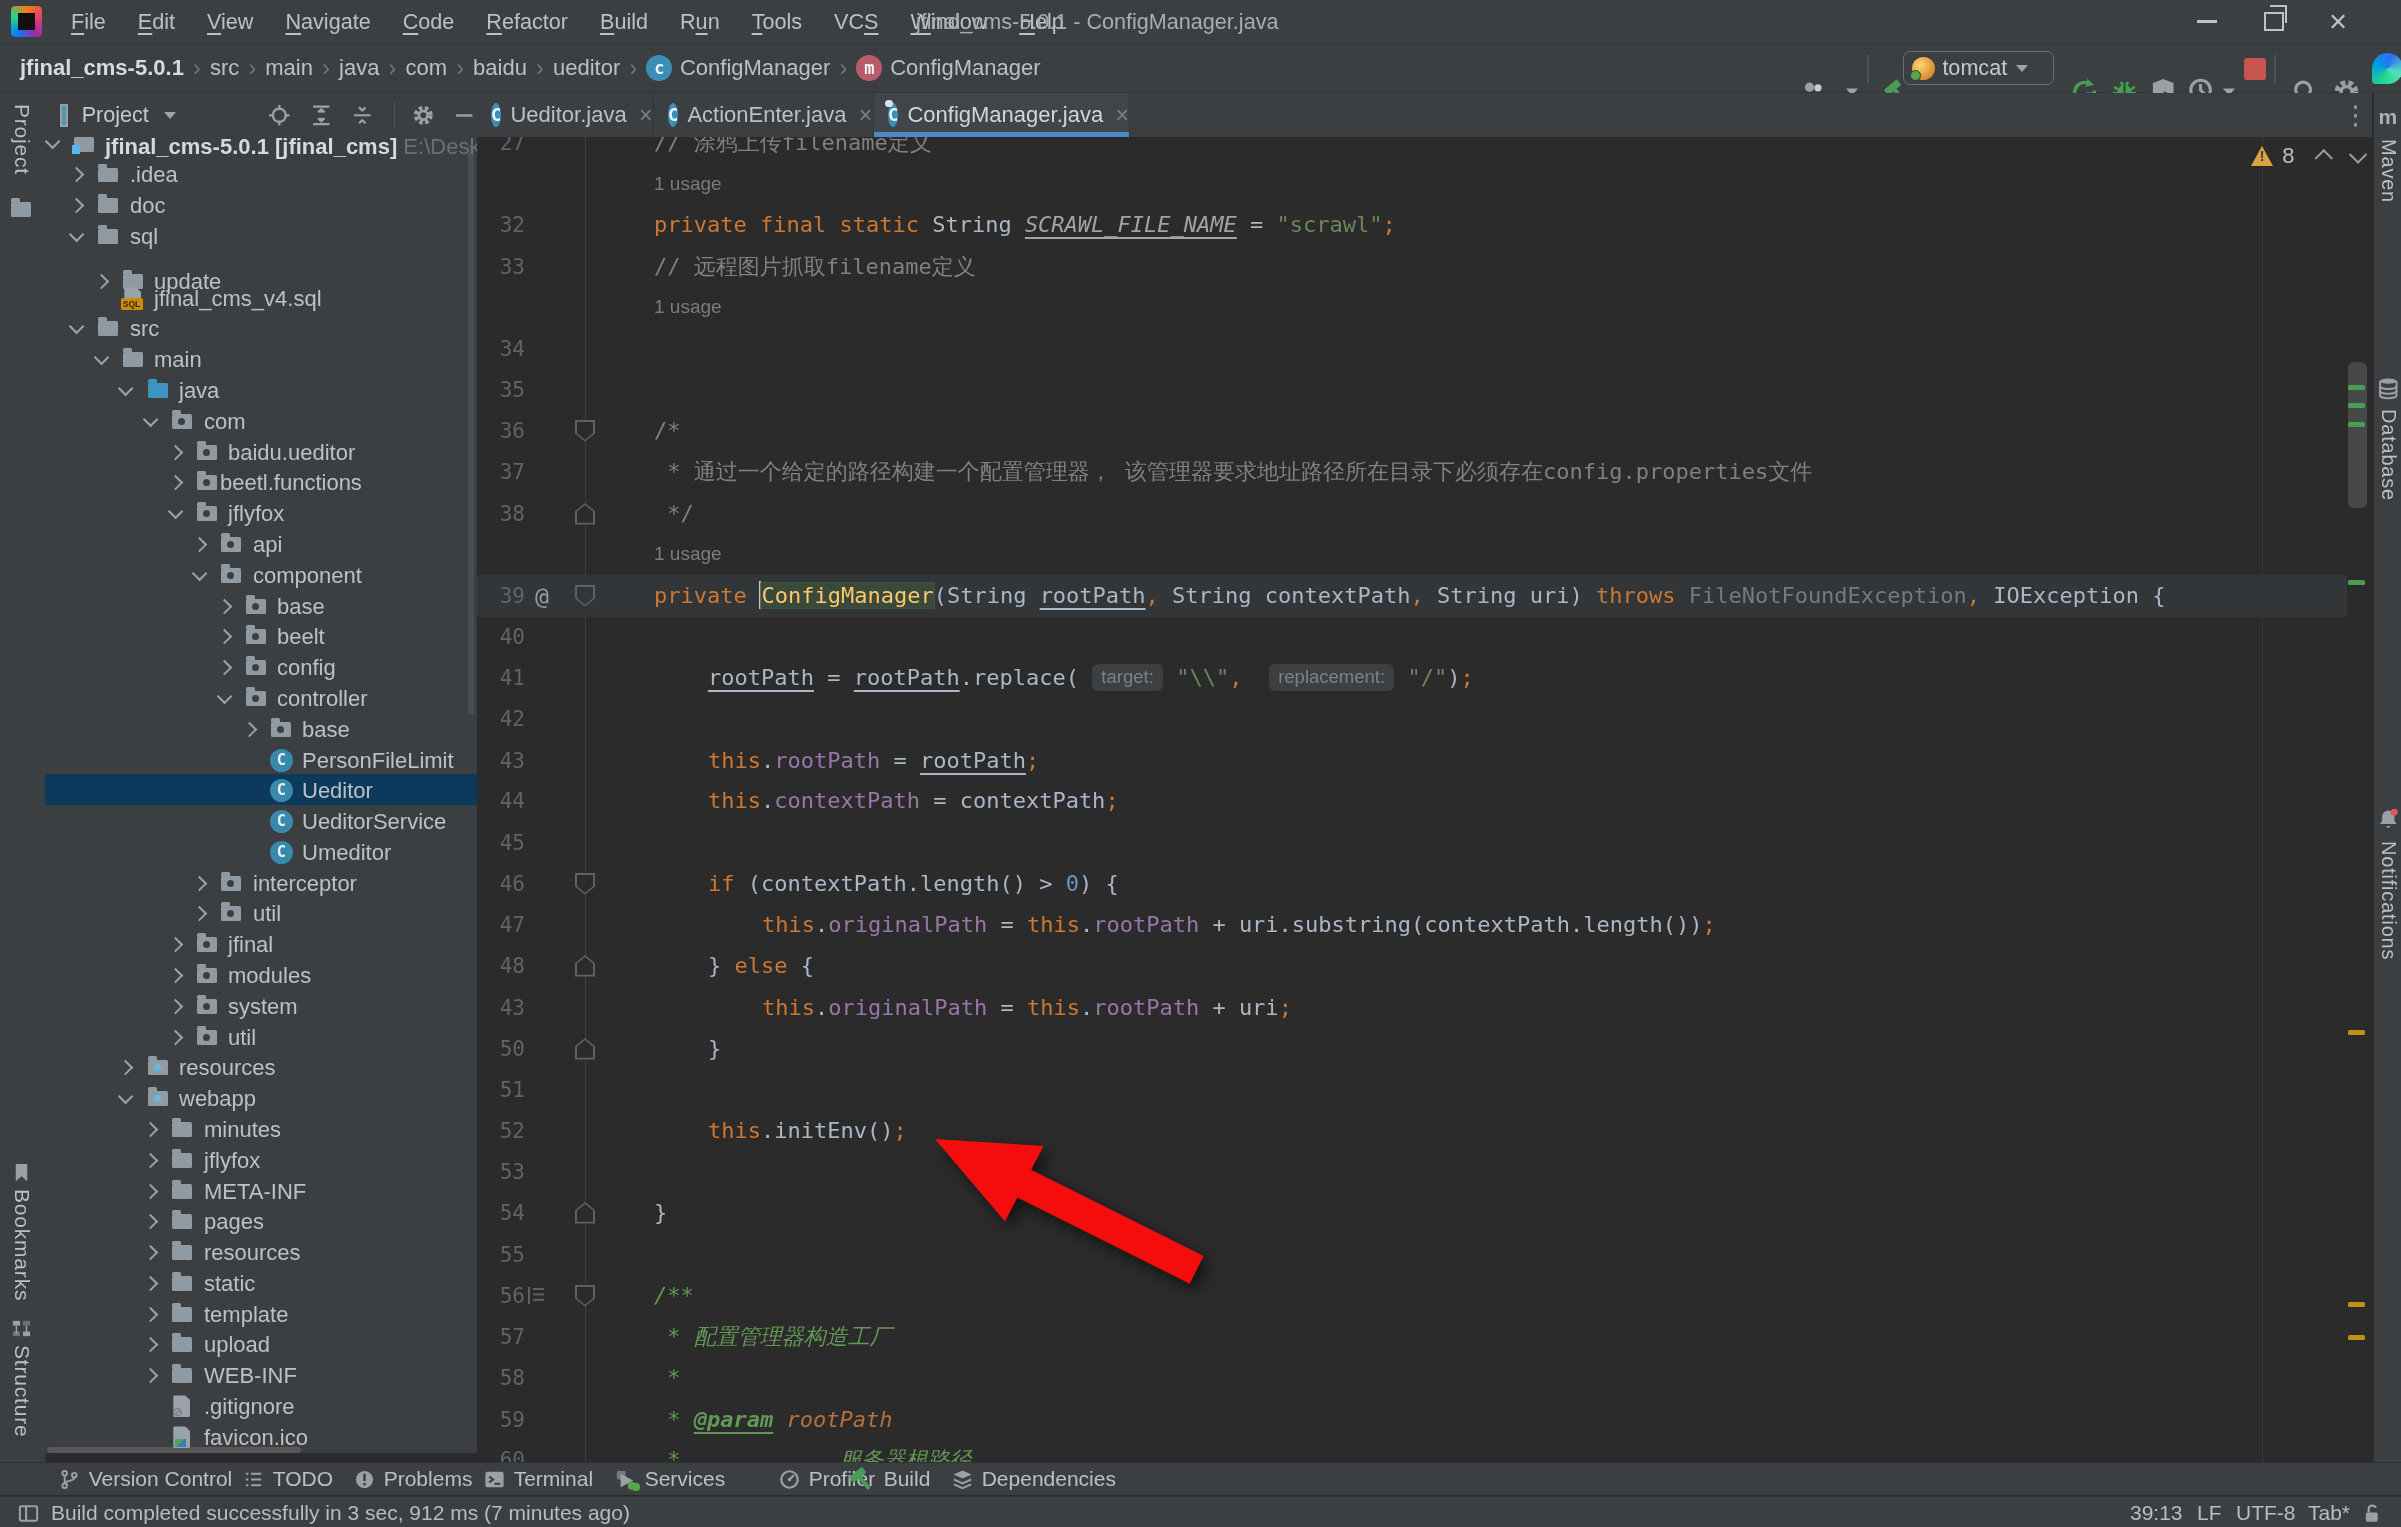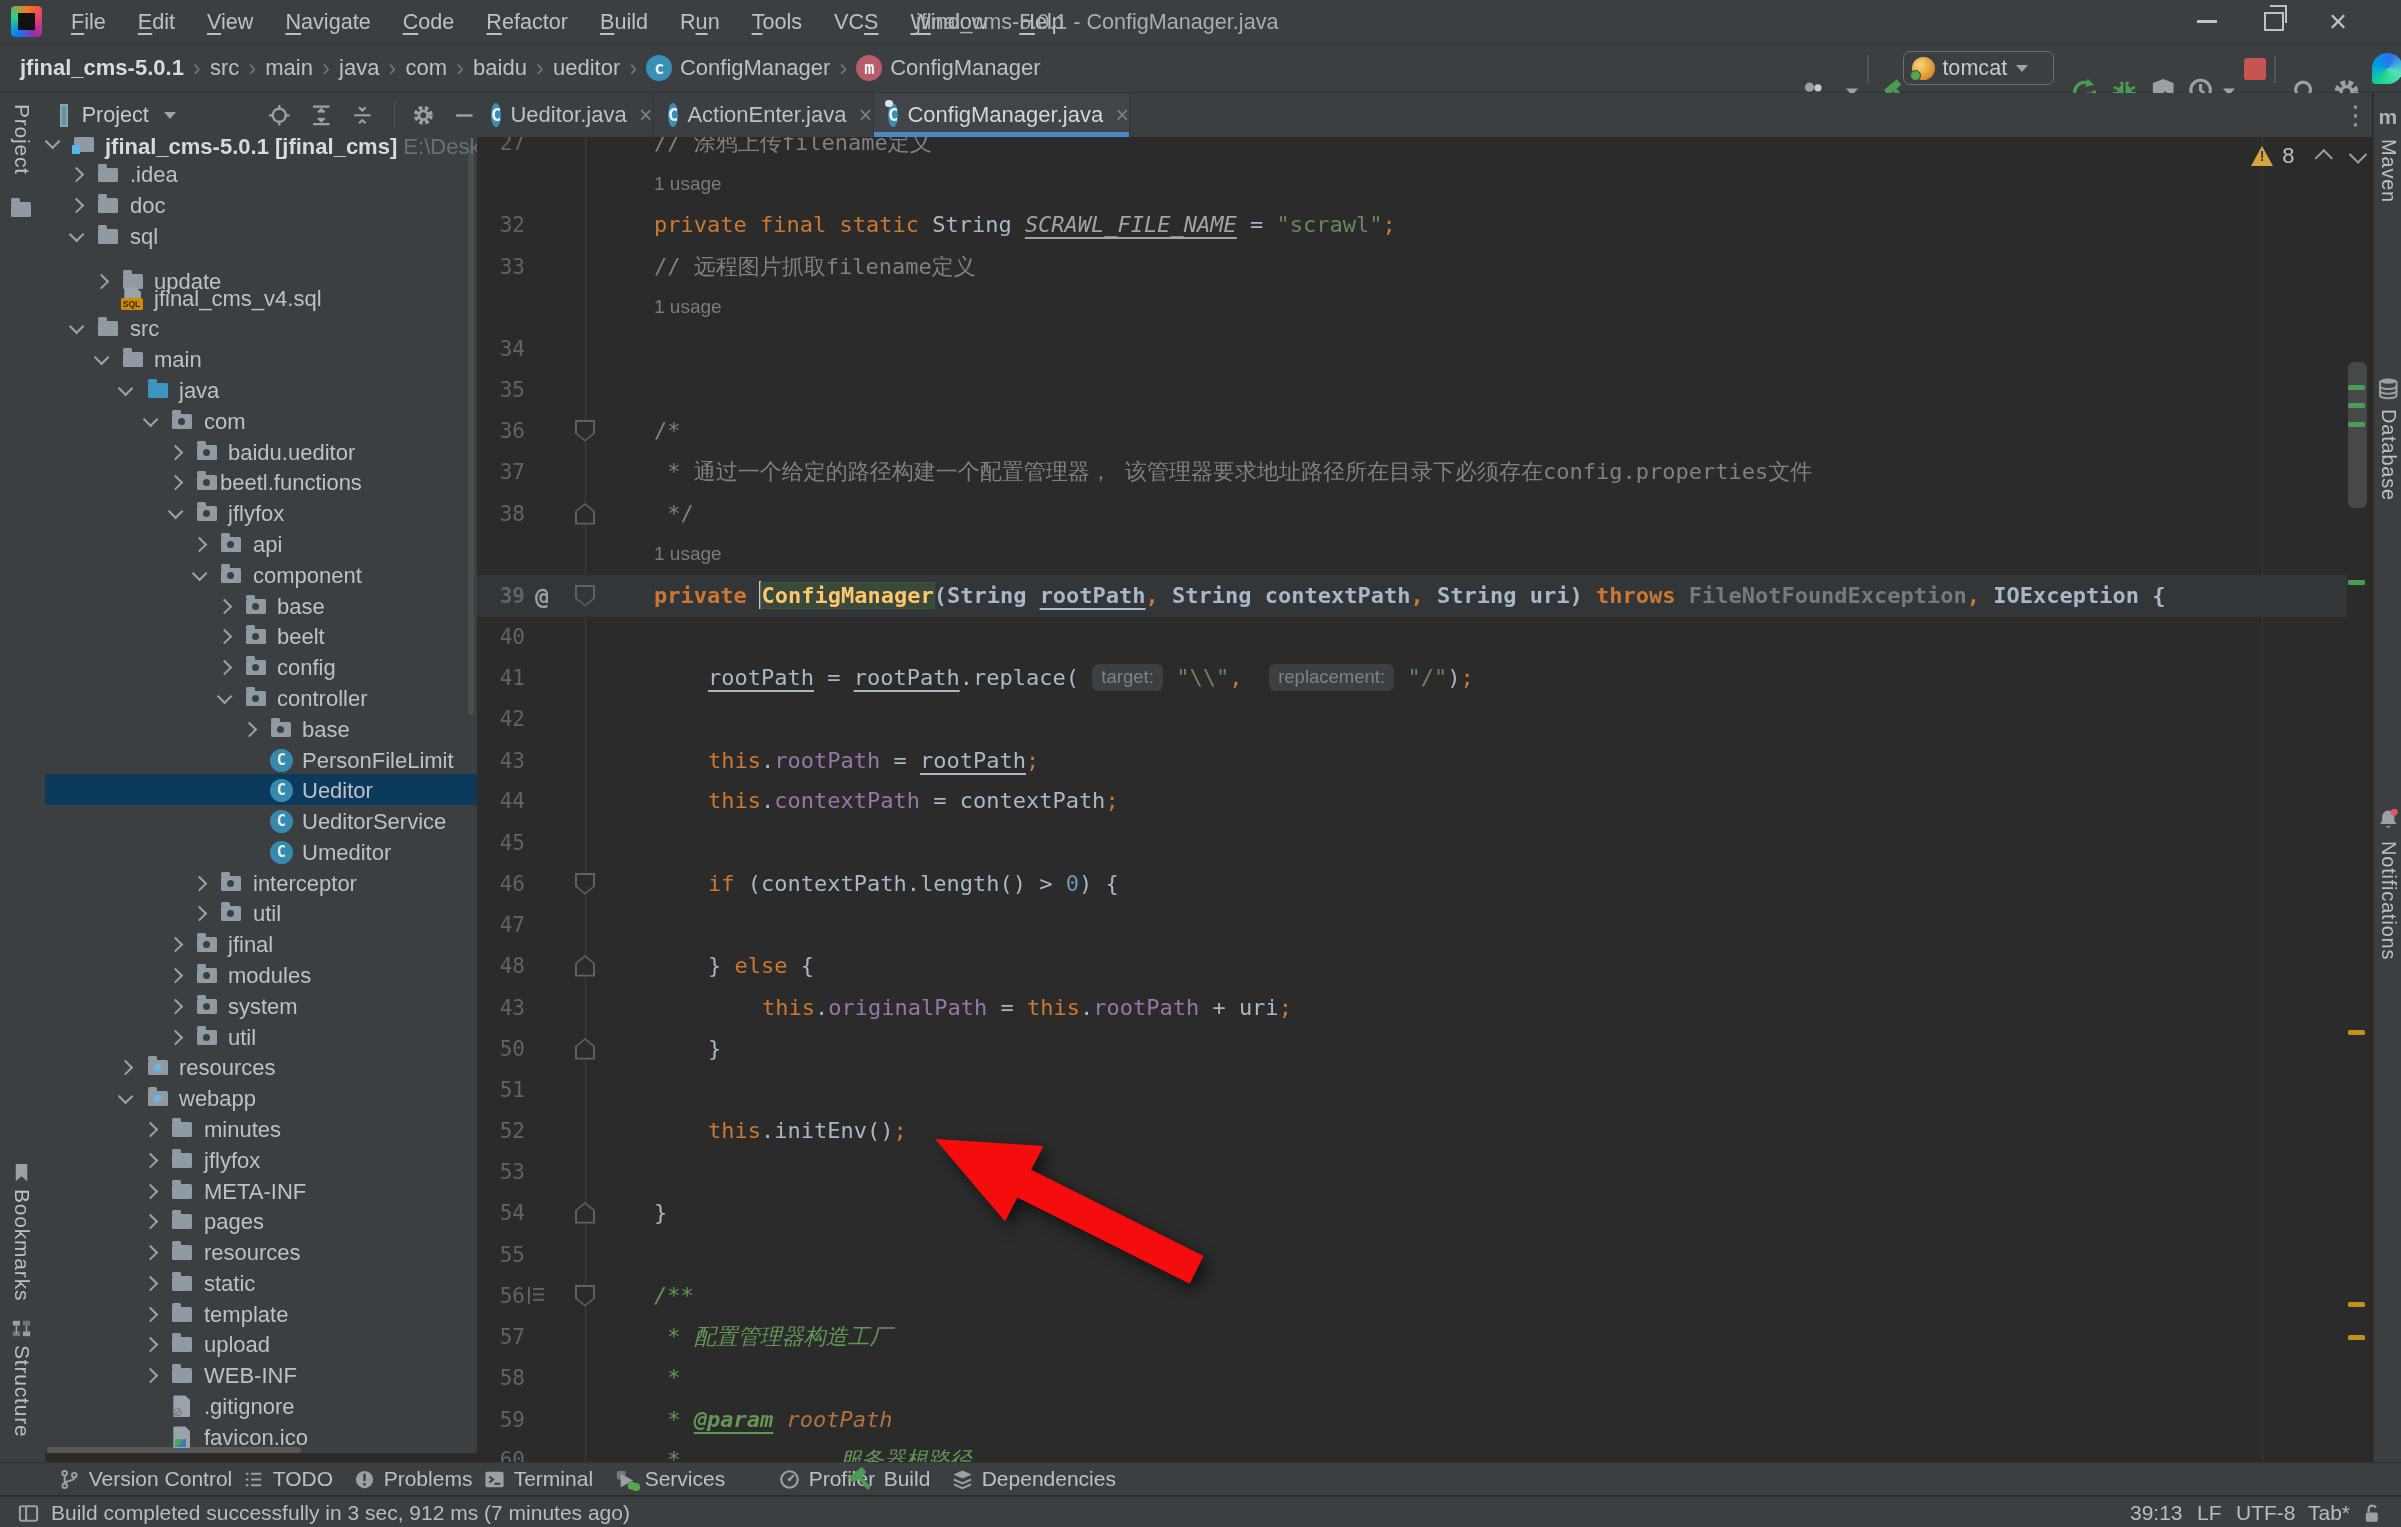--- a/index.html
+++ b/index.html
@@ -73,21 +73,21 @@
   .etab .badge{width:24.6px;height:24.6px;position:relative;}
   .etab.modified .badge::after{content:"";position:absolute;left:-3.1px;top:-3.1px;width:7.7px;height:7.7px;border-radius:50%;background:#dfe1e3;}
   .etab .x{margin-left:12.3px;color:#7b8084;font-size:23px;}
   .etab.active::after{content:"";position:absolute;left:0;bottom:0;width:100%;height:4.6px;background:#4a88c7;}
   #tab-kebab{position:absolute;left:2340px;top:93px;width:31px;height:44px;color:#9aa0a3;font-size:26px;text-align:center;line-height:44px;}
   
   #editor{position:absolute;left:477px;top:137px;width:1870px;height:1325px;background:#2b2b2b;overflow:hidden;font-family:"DejaVu Sans Mono",monospace;}
   #gutter-sep{position:absolute;left:108px;top:0;width:0.8px;height:100%;background:#3c3f41;}
   #margin-guide{position:absolute;left:1785px;top:0;width:0.8px;height:100%;background:#36383a;}
   .erow{position:absolute;left:0;width:1870px;height:42px;}
-  .erow.cur{background:#333639;font-weight:bold;}
+  .erow.cur{background:#333639;}
   .ln{position:absolute;left:0;top:0;width:48px;text-align:right;font-size:21px;color:#5f6468;line-height:42px;}
   .gat{position:absolute;left:58px;top:0;font-size:23px;color:#9aa0a3;line-height:42px;}
   .gbars{position:absolute;left:51px;top:12.3px;width:15.4px;height:17px;border-left:2.3px solid #5e6163;}
   .gbars::before{content:"";position:absolute;left:3.1px;top:0.8px;width:10.8px;height:2.3px;background:#5e6163;box-shadow:0 5.4px 0 #5e6163,0 10.8px 0 #5e6163;}
   .gfold{position:absolute;left:98px;top:10px;width:20px;height:21.6px;}
   .gfold .o,.gfold .i{position:absolute;left:0;top:0;width:100%;height:100%;}
   .gfold .o{background:#5e6163;}
   .gfold .i{background:#2b2b2b;transform:scale(.82);}
   .erow.cur .gfold .i{background:#333639;}
   .gfold.down .o,.gfold.down .i{clip-path:polygon(0 0,100% 0,100% 62%,50% 100%,0 62%);}
@@ -712,20 +712,21 @@
         <div class="erow" style="top: 726px;">
           <span class="ln">46</span>
           <span class="gfold down">
             <span class="o"></span>
             <span class="i"></span>
           </span>
           <span class="code" style="padding-left:108px"><span class="sk">if </span><span class="sd">(contextPath.length() &gt; </span><span class="snum">0</span><span class="sd">) {</span></span>
         </div>
         <div class="erow" style="top: 767px;">
           <span class="ln">47</span>
+          <span class="code" style="padding-left:162px"><span class="sk">this</span><span class="sd">.</span><span class="sfld">originalPath</span><span class="sd"> = </span><span class="sk">this</span><span class="sd">.</span><span class="sfld">rootPath</span><span class="sd"> + uri.substring(contextPath.length())</span><span class="sk">;</span></span>
         </div>
         <div class="erow" style="top: 808px;">
           <span class="ln">48</span>
           <span class="gfold up">
             <span class="o"></span>
             <span class="i"></span>
           </span>
           <span class="code" style="padding-left:108px"><span class="sd">} </span><span class="sk">else</span><span class="sd"> {</span></span>
         </div>
         <div class="erow" style="top: 850px;">

